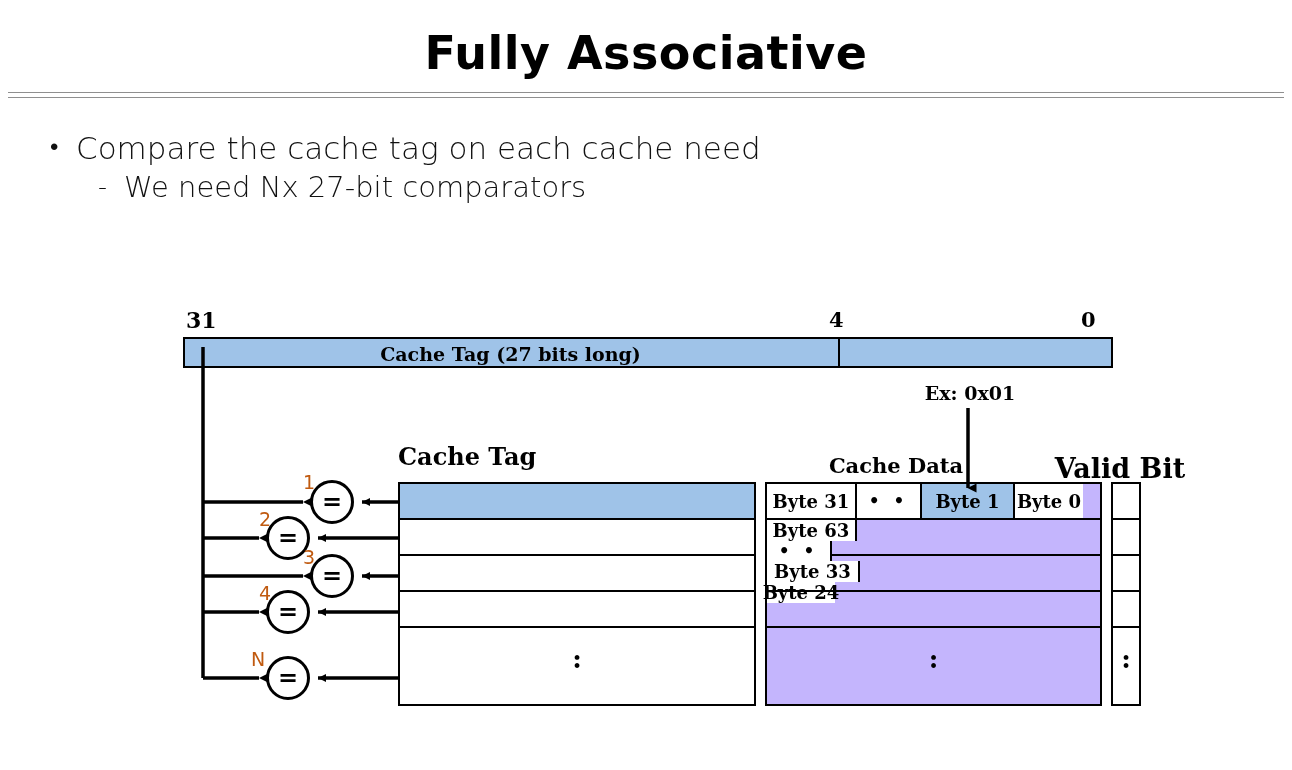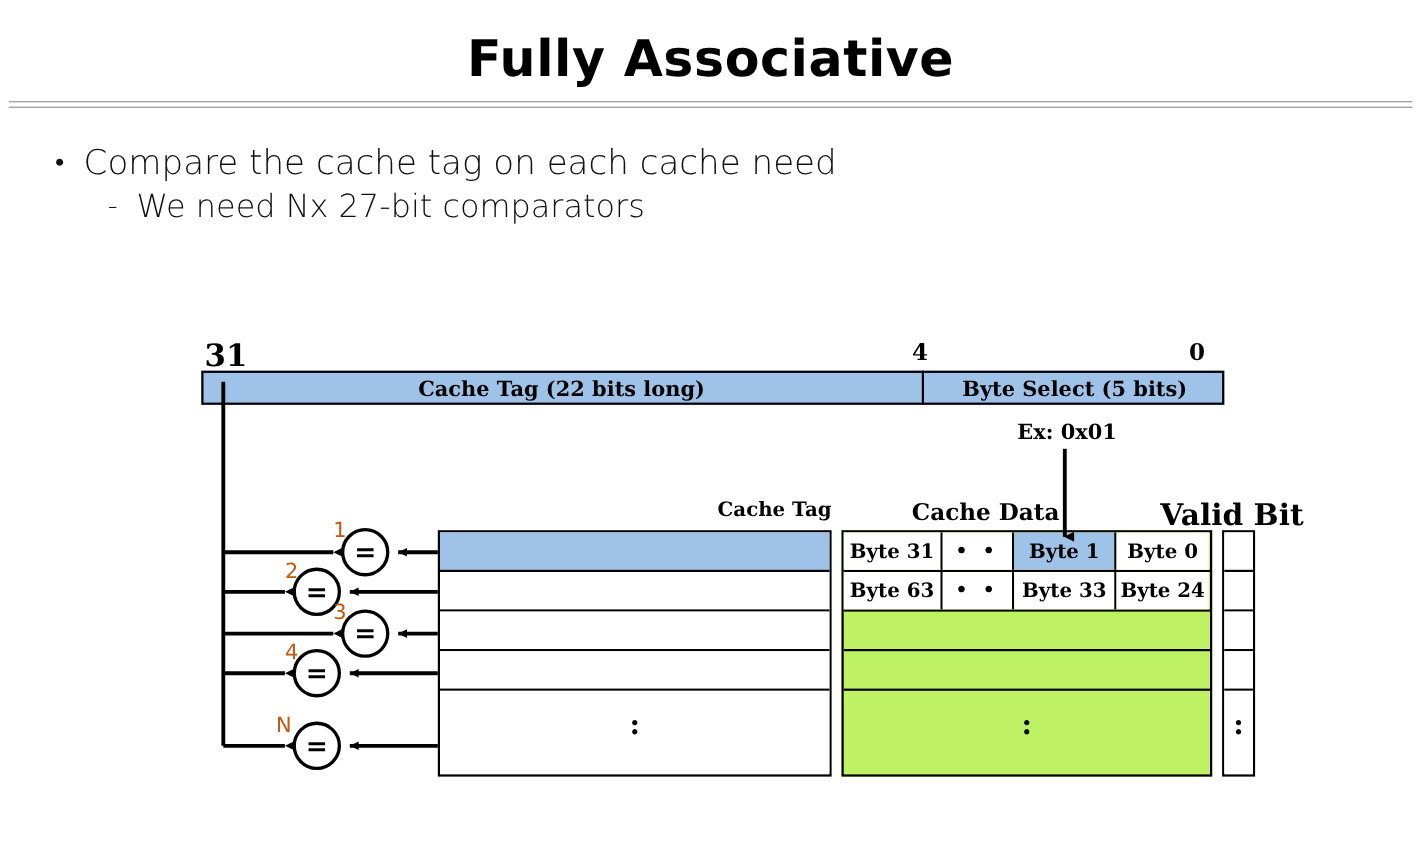--- a/index.html
+++ b/index.html
@@ -72,64 +72,64 @@
     border-left:2.5px solid #000;
   }
   #addr-tag-text{
     position:absolute;left:183px;top:343px;width:655px;
     text-align:center;font-size:19px;
   }
   #addr-sel-text{
     position:absolute;left:841px;top:343px;width:272px;
     text-align:center;font-size:19px;
   }
-  #bit31{position:absolute;left:186px;top:307px;font-size:28px;}
+  #bit31{position:absolute;left:186px;top:307px;font-size:22px;}
   #bit4{position:absolute;left:829px;top:307px;font-size:21px;}
   #bit0{position:absolute;left:1081px;top:307px;font-size:21px;}
   #ex-label{position:absolute;left:895px;top:382px;width:150px;text-align:center;font-size:19px;}
   
-  #hdr-cache-tag{position:absolute;left:398px;top:453px;width:358px;text-align:right;font-size:18px;}
+  #hdr-cache-tag{position:absolute;left:398px;top:442px;width:358px;text-align:left;font-size:24px;}
   #hdr-cache-data{position:absolute;left:766px;top:453px;width:260px;text-align:center;font-size:21px;}
   #hdr-valid-bit{position:absolute;left:1030px;top:453px;width:180px;text-align:center;font-size:27px;}
   
   #tag-table{
     position:absolute;left:398px;top:482px;width:358px;height:224px;
     border:2.5px solid #000;box-sizing:border-box;background:#fff;
   }
   .tag-row{
     position:absolute;left:0;width:100%;box-sizing:border-box;
     border-bottom:2.5px solid #000;background:#fff;
   }
   .tag-row.last{border-bottom:none;}
   .tag-row.sel{background:#9fc3e8;}
   
   #data-table{
     position:absolute;left:765px;top:482px;width:337px;height:224px;
-    border:2.5px solid #000;box-sizing:border-box;background:#bef264;
+    border:2.5px solid #000;box-sizing:border-box;background:#c4b5fd;
   }
   .data-row{
     position:absolute;left:0;width:100%;box-sizing:border-box;
     border-bottom:2.5px solid #000;display:flex;
   }
   .data-row.last{border-bottom:none;}
   .data-cell{
     box-sizing:border-box;
     border-right:2.5px solid #000;
     display:flex;align-items:center;justify-content:center;
     font-family:"DejaVu Serif","Liberation Serif",serif;
     font-weight:bold;font-size:18px;color:#000;
     background:#fff;
     white-space:nowrap;
   }
   .data-cell.last{border-right:none;}
   .data-cell.sel{background:#9fc3e8;}
   .w-b31{width:90px;}
   .w-dots{width:65px;}
   .w-b1{width:93px;}
-  .w-b0{width:84px;}
+  .w-b0{width:68px;}
   
   #valid-table{
     position:absolute;left:1111px;top:482px;width:30px;height:224px;
     border:2.5px solid #000;box-sizing:border-box;background:#fff;
   }
   .valid-row{
     position:absolute;left:0;width:100%;box-sizing:border-box;
     border-bottom:2.5px solid #000;background:#fff;
   }
   .valid-row.last{border-bottom:none;}
@@ -172,22 +172,21 @@
 </div>
 
 <div id="diagram">
 
   <div class="dlabel" id="bit31">31</div>
   <div class="dlabel" id="bit4">4</div>
   <div class="dlabel" id="bit0">0</div>
 
   <div id="addr-bar"></div>
   <div id="addr-split"></div>
-  <div class="dlabel" id="addr-tag-text">Cache Tag (22 bits long)</div>
-  <div class="dlabel" id="addr-sel-text">Byte Select (5 bits)</div>
+  <div class="dlabel" id="addr-tag-text">Cache Tag (27 bits long)</div>
   <div class="dlabel" id="ex-label">Ex: 0x01</div>
 
   <div class="dlabel" id="hdr-cache-tag">Cache Tag</div>
   <div class="dlabel" id="hdr-cache-data">Cache Data</div>
   <div class="dlabel" id="hdr-valid-bit">Valid Bit</div>
 
   <div id="tag-table">
       <div class="tag-row sel" style="top: 0px; height: 36px;"></div>
       <div class="tag-row" style="top: 36px; height: 36px;"></div>
       <div class="tag-row" style="top: 72px; height: 36px;"></div>
@@ -199,21 +198,21 @@
 
   <div id="data-table">
       <div class="data-row" style="top: 0px; height: 36px;">
         <div class="data-cell w-b31">Byte 31</div>
         <div class="data-cell w-dots">
           <span class="hdots">• •</span>
         </div>
         <div class="data-cell w-b1 sel">Byte 1</div>
         <div class="data-cell w-b0 last">Byte 0</div>
       </div>
-      <div class="data-row" style="top: 36px; height: 36px;">
+      <div class="data-row" style="top: 36px; height: 36px; flex-direction: column;">
         <div class="data-cell w-b31">Byte 63</div>
         <div class="data-cell w-dots">
           <span class="hdots">• •</span>
         </div>
         <div class="data-cell w-b1">Byte 33</div>
         <div class="data-cell w-b0 last">Byte 24</div>
       </div>
       <div class="data-row" style="top: 72px; height: 36px;"></div>
       <div class="data-row" style="top: 108px; height: 36px;"></div>
       <div class="data-row last" style="top: 144px; height: 75px;">

